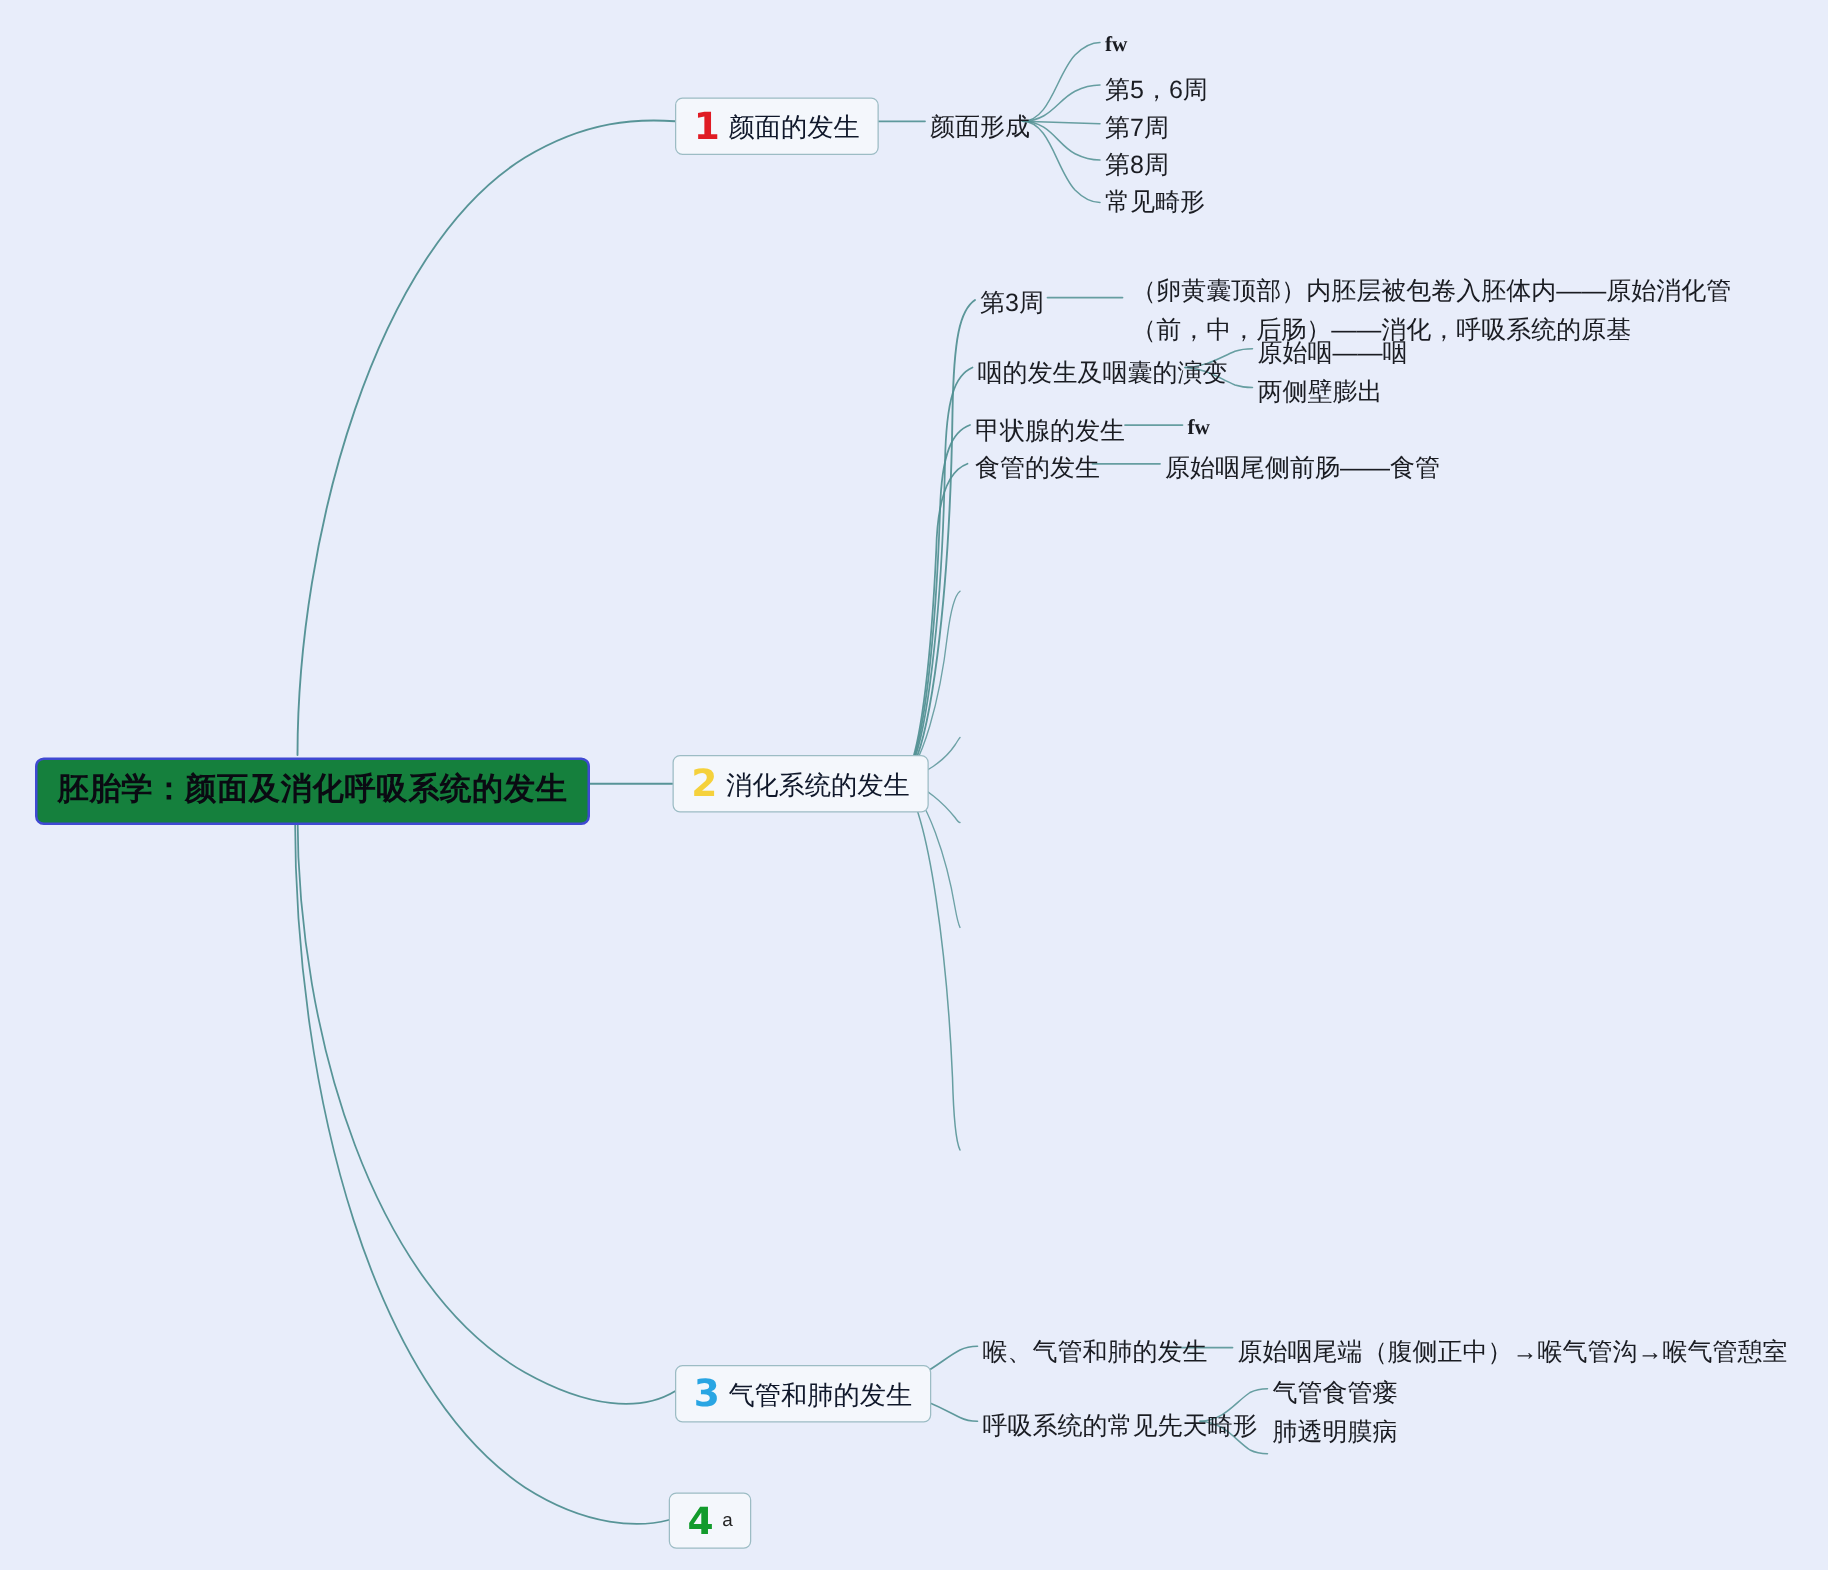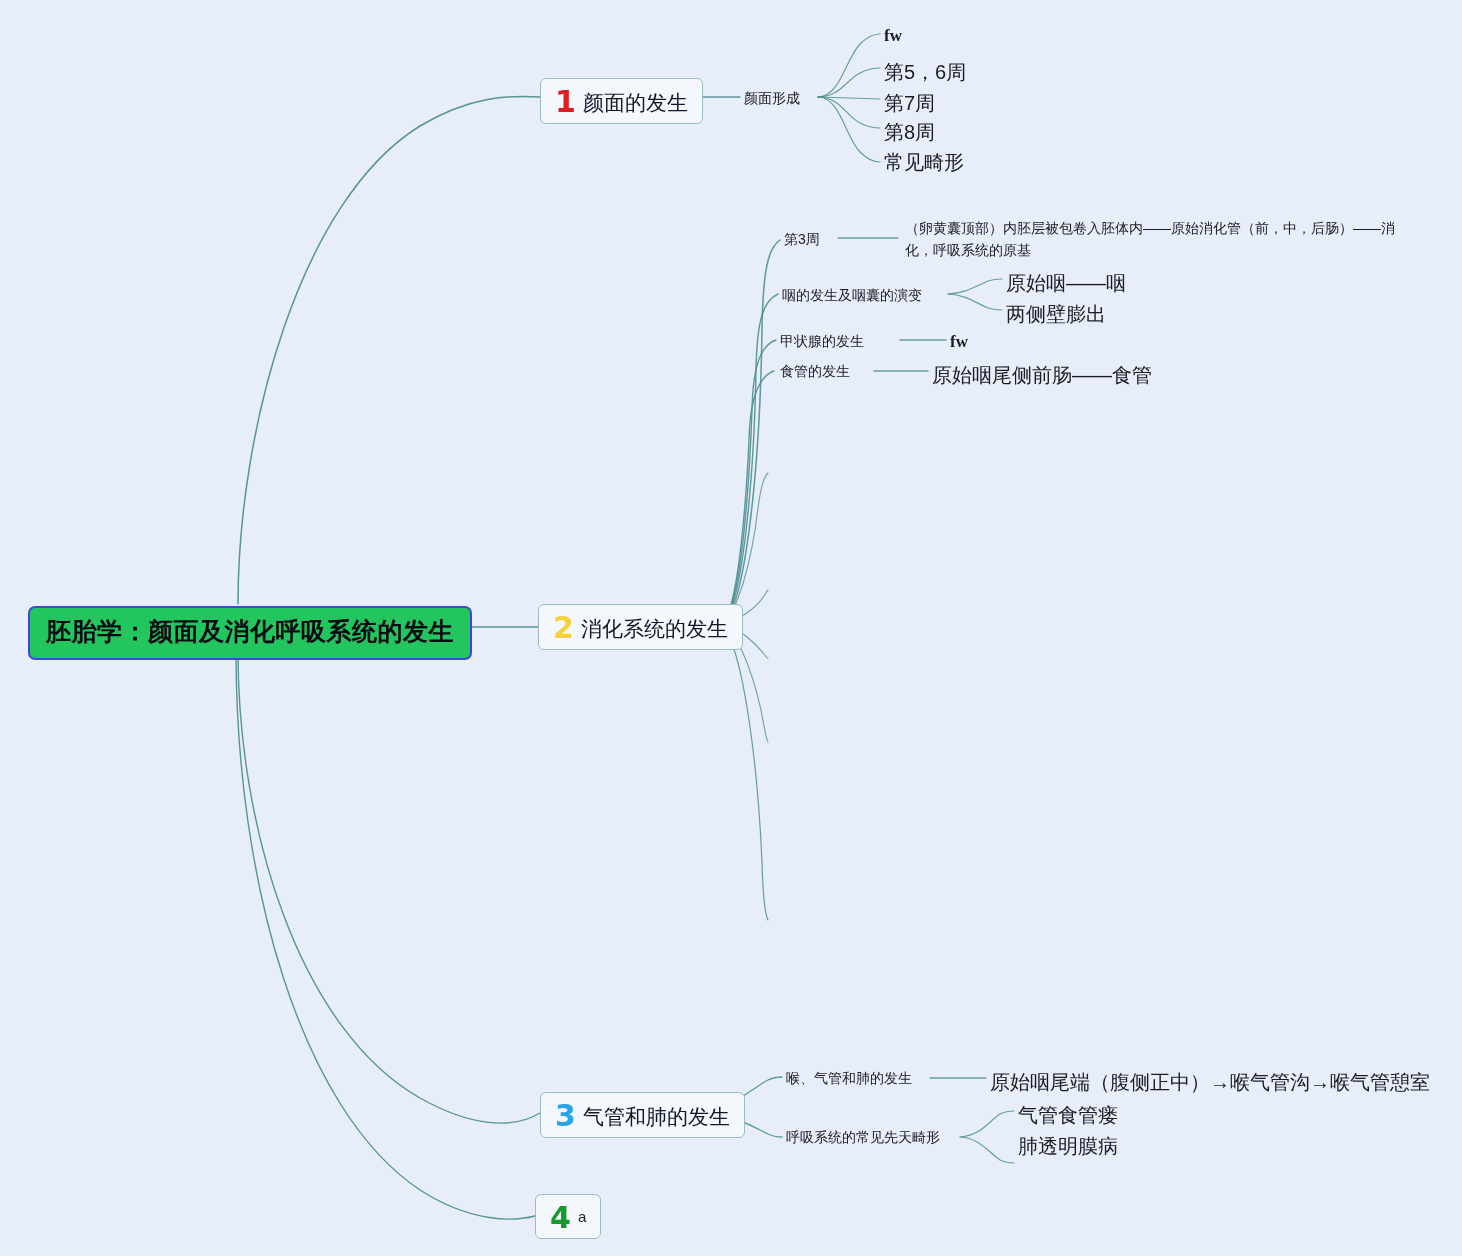--- a/index.html
+++ b/index.html
@@ -32,21 +32,21 @@
   }
 
   .node {
     position: absolute;
     box-sizing: border-box;
     white-space: nowrap;
   }
 
   
   .root-node {
-    background: #22c55e;
+    background: #15803d;
     border: 2px solid #3f49d2;
     border-radius: 7px;
     color: #0a0a12;
     font-size: 25px;
     font-weight: bold;
     letter-spacing: 0.5px;
     padding: 10px 16px 12px 16px;
     line-height: 1.1;
     display: flex;
     align-items: center;
@@ -83,21 +83,21 @@
     top: -4px;
   }
   .num-1 { color: #e01b24; }
   .num-2 { color: #f5d13c; }
   .num-3 { color: #29a5e3; }
   .num-4 { color: #129b2c; }
 
   
   .topic {
     position: absolute;
-    font-size: 14px;
+    font-size: 20px;
     color: #1a1c22;
     white-space: nowrap;
     line-height: 1.45;
   }
   .topic.wrap {
     white-space: normal;
     line-height: 1.55;
   }
   .topic.leaf {
     font-size: 20px;

